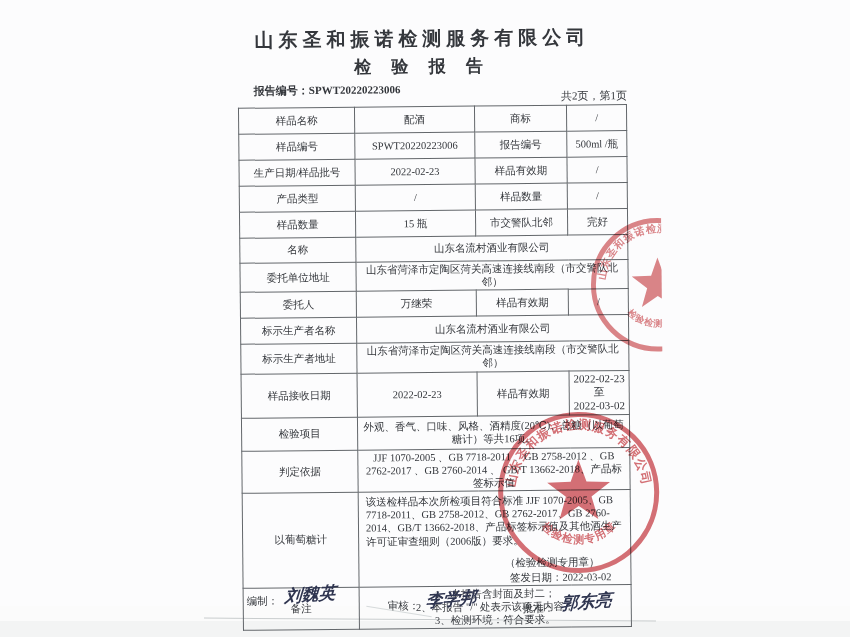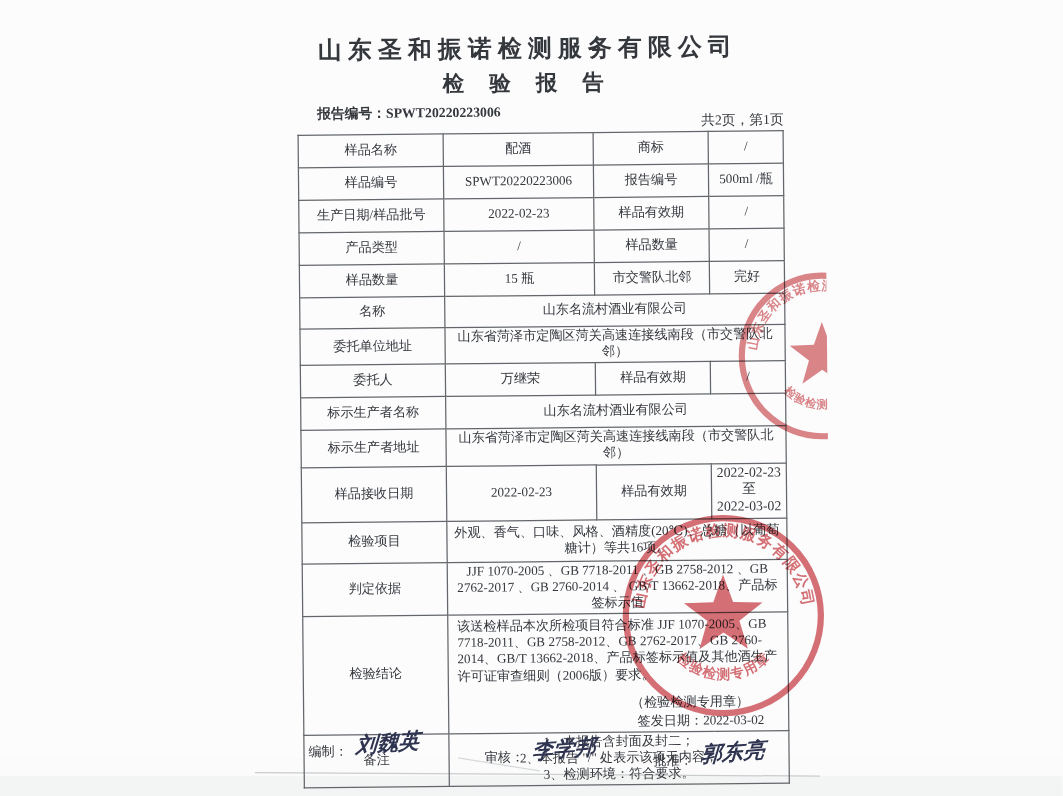--- a/index.html
+++ b/index.html
@@ -132,21 +132,21 @@
       </tr>
       <tr style="height:33px">
         <td class="lab">检验项目</td>
         <td colspan="3" class="leftcell">外观、香气、口味、风格、酒精度(20℃)、总糖（以葡萄糖计）等共16项。</td>
       </tr>
       <tr style="height:33px">
         <td class="lab">判定依据</td>
         <td colspan="3" class="leftcell">JJF 1070-2005 、GB 7718-2011 、GB 2758-2012 、GB 2762-2017 、GB 2760-2014 、 GB/T 13662-2018、产品标签标示值</td>
       </tr>
       <tr style="height:73px">
-        <td class="lab">检验结论</td>
+        <td class="lab">以葡萄糖计</td>
         <td colspan="3">
           <div class="concl-main">该送检样品本次所检项目符合标准 JJF 1070-2005、GB 7718-2011、GB 2758-2012、GB 2762-2017、GB 2760-2014、GB/T 13662-2018、产品标签标示值及其他酒生产许可证审查细则（2006版）要求。</div>
           <div class="concl-note">（检验检测专用章）</div>
           <div class="concl-date">签发日期：2022-03-02</div>
         </td>
       </tr>
       <tr style="height:40px">
         <td class="lab">备注</td>
         <td colspan="3" class="leftcell wrapcell">1、本报告含封面及封二；
 2、本报告 "/" 处表示该项无内容；

